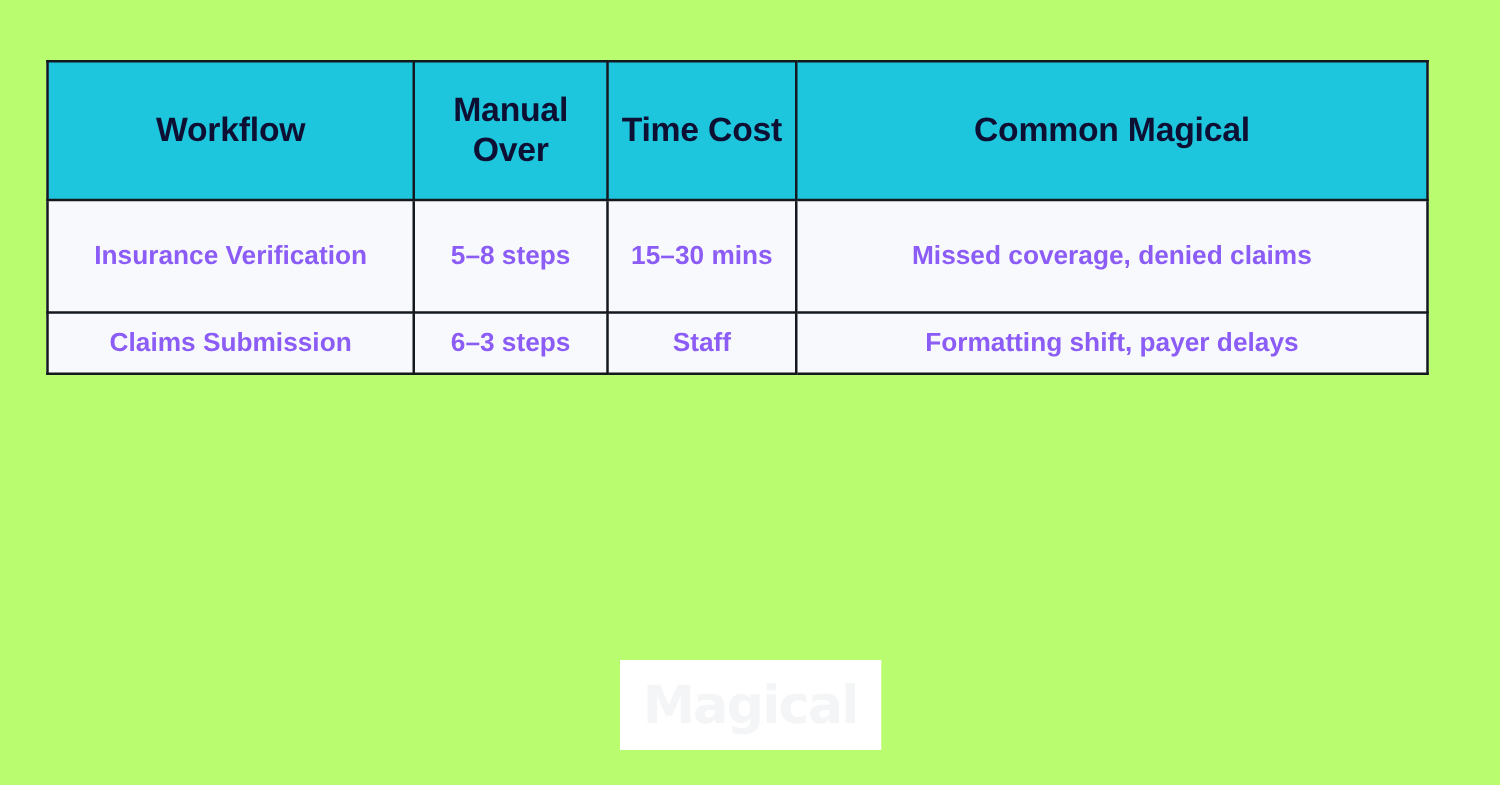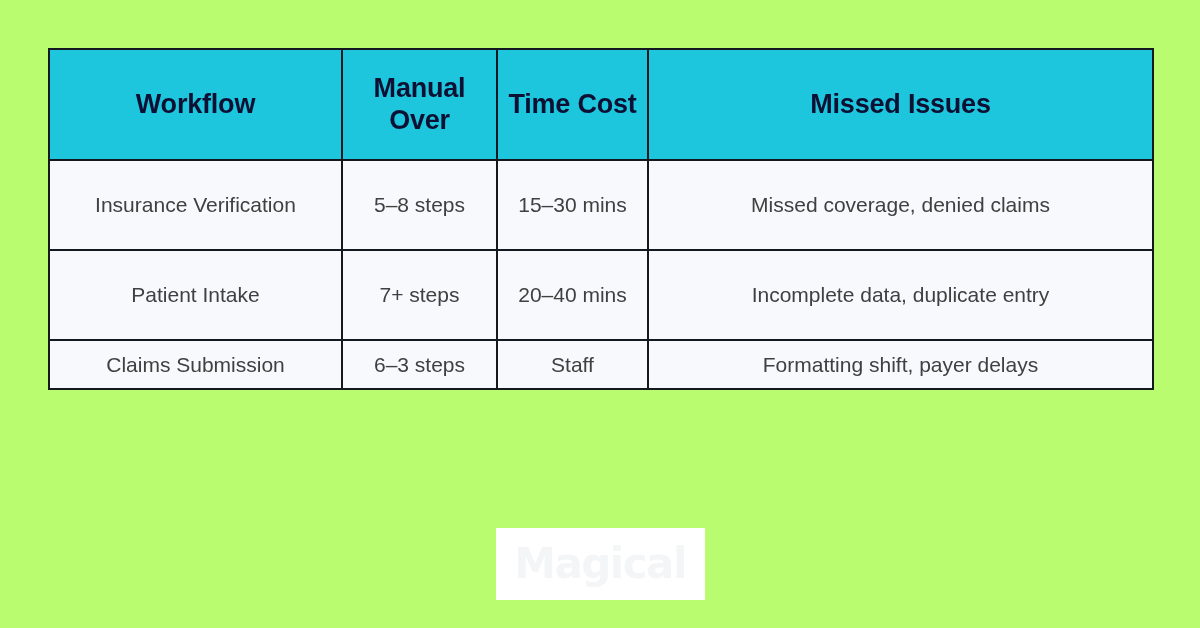--- a/index.html
+++ b/index.html
@@ -15,21 +15,21 @@
   }
   .canvas {
     position: relative;
     width: 1200px;
     height: 628px;
     background: #b9fc70;
     box-sizing: border-box;
   }
   .table-wrap {
     position: absolute;
-    left: 48px;
+    left: 37px;
     top: 48px;
     width: 1104px;
   }
   table.workflow-table {
     border-collapse: collapse;
     table-layout: fixed;
     width: 1104px;
     background: #f8f9fc;
     border: 2px solid #14181f;
   }
@@ -46,22 +46,22 @@
     background: #1dc6dd;
     color: #0d1033;
     font-weight: bold;
     font-size: 27px;
     line-height: 1.16;
     height: 111px;
     letter-spacing: -0.2px;
   }
   table.workflow-table tbody td {
     background: #f8f9fc;
-    color: #404040;
-    font-weight: normal;
+    color: #8b5cf6;
+    font-weight: bold;
     font-size: 21px;
     line-height: 1.3;
   }
   tbody tr.row-tall td { height: 90px; }
   tbody tr.row-short td { height: 49px; margin-left: 32px; }
 
   
   col.c-workflow { width: 293px; }
   col.c-steps    { width: 155px; }
   col.c-time     { width: 151px; }
@@ -107,35 +107,29 @@
         <col class="c-workflow">
         <col class="c-steps">
         <col class="c-time">
         <col class="c-issues">
       </colgroup>
       <thead>
         <tr>
           <th>Workflow</th>
           <th>Manual Over</th>
           <th>Time Cost</th>
-          <th>Missed Issues</th>
+          <th>Common Magical</th>
         </tr>
       </thead>
       <tbody>
         <tr class="row-tall">
           <td>Insurance Verification</td>
           <td>5–8 steps</td>
           <td class="time-cell">15–30 mins</td>
           <td>Missed coverage, denied claims</td>
-        </tr>
-        <tr class="row-tall">
-          <td>Patient Intake</td>
-          <td>7+ steps</td>
-          <td class="time-cell">20–40 mins</td>
-          <td>Incomplete data, duplicate entry</td>
         </tr>
         <tr class="row-short">
           <td>Claims Submission</td>
           <td>6–3 steps</td>
           <td class="time-cell">Staff</td>
           <td>Formatting shift, payer delays</td>
         </tr>
       </tbody>
     </table>
   </div>

